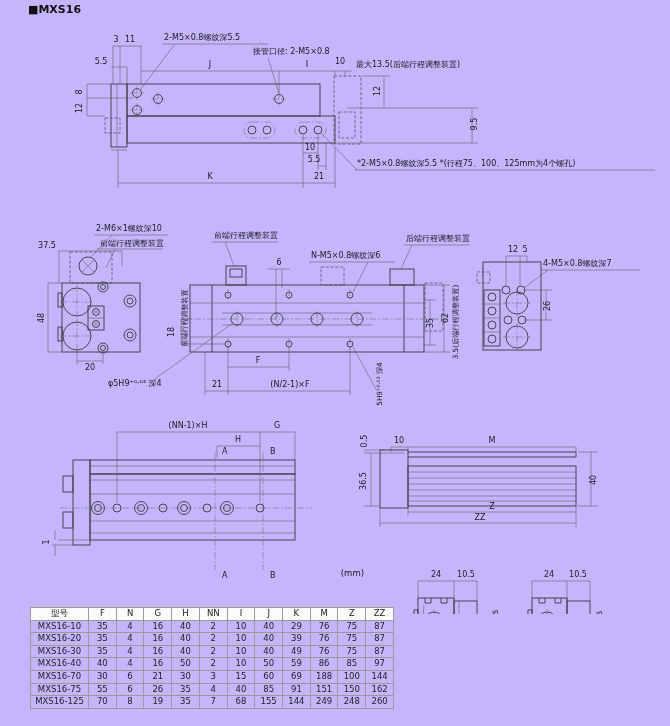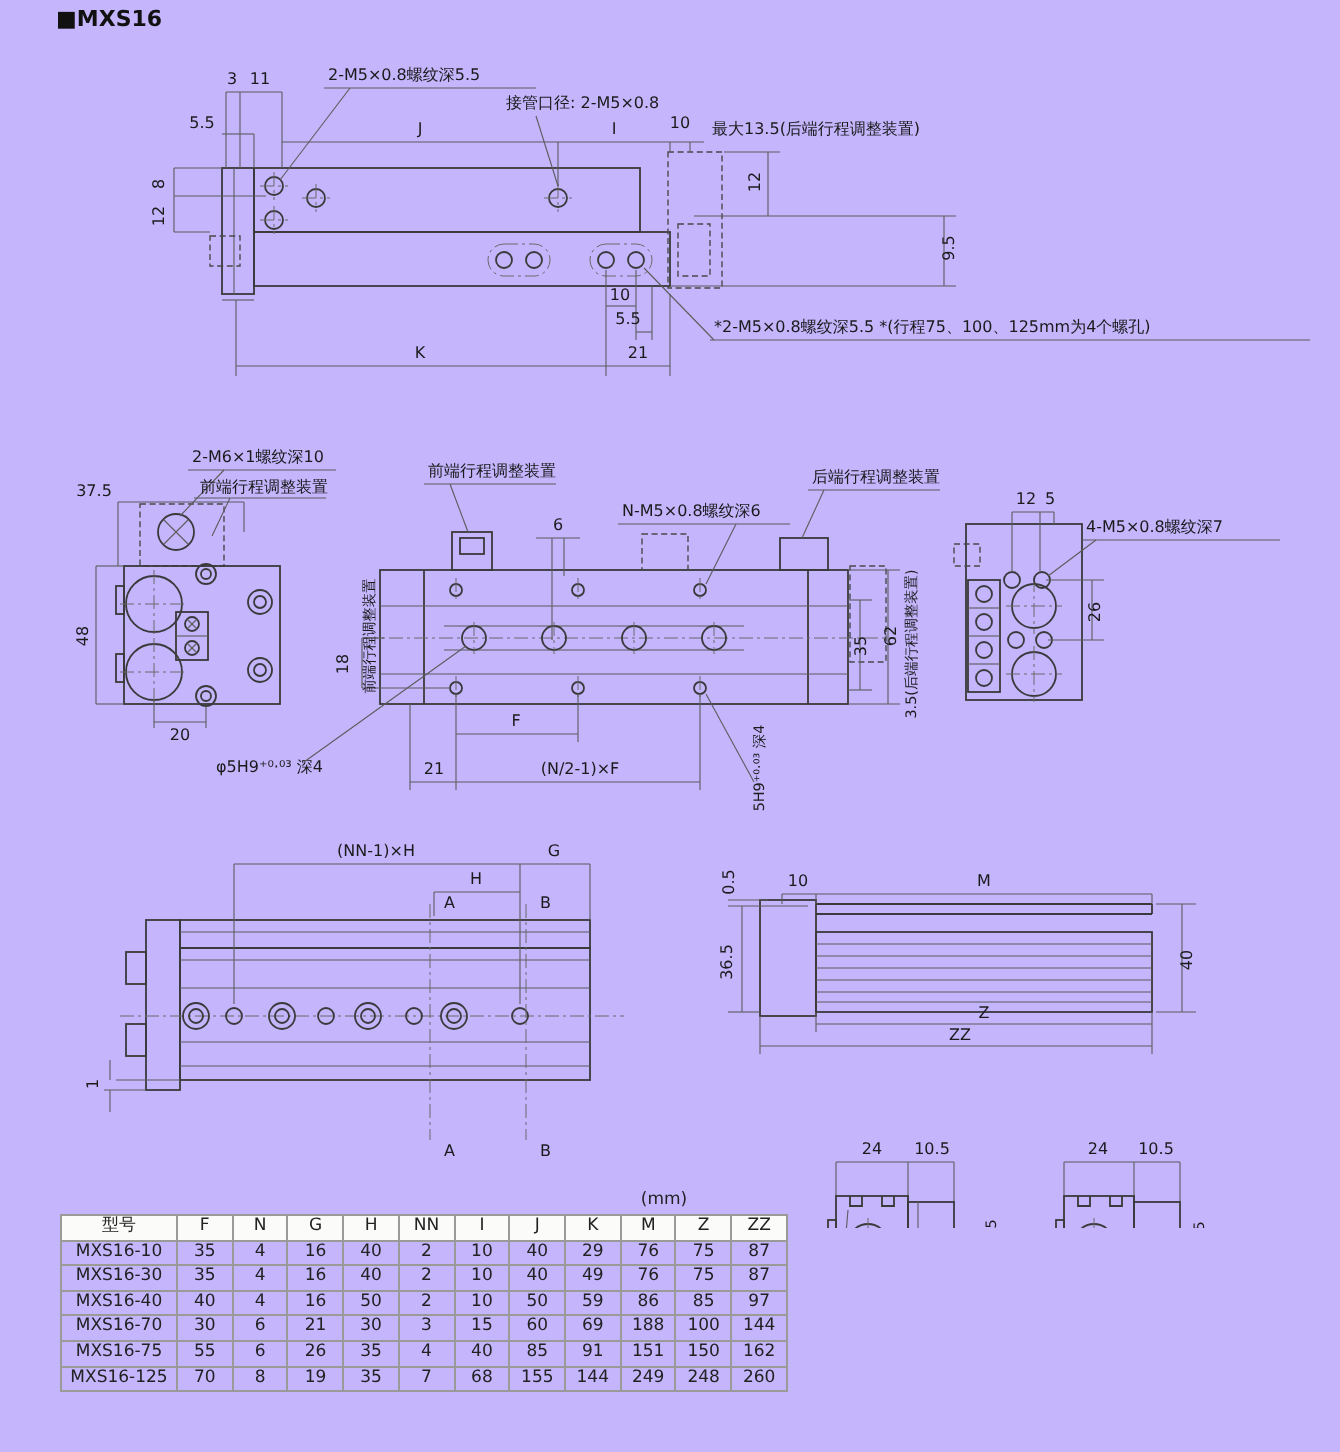--- a/index.html
+++ b/index.html
@@ -1,19 +1,19 @@
 <!DOCTYPE html>
 <html><head>
 <meta charset="utf-8">
 <style>
   html,body{margin:0;padding:0;background:#ffffff;}
   #page{position:relative;width:670px;height:726px;background:#c4b5fd;overflow:hidden;
         font-family:"DejaVu Sans","Liberation Sans",sans-serif;color:#1b1b1b;}
   #page-title{position:absolute;left:28px;top:3px;font-size:11px;font-weight:bold;color:#111;}
-  #unit-label{position:absolute;left:300px;top:595px;width:64px;text-align:center;font-size:8.5px;color:#222;}
+  #unit-label{position:absolute;left:300px;top:568px;width:64px;text-align:right;font-size:8.5px;color:#222;}
   #drawing-svg{position:absolute;left:0;top:14px;width:670px;height:600px;}
   
   .ol{stroke:#3a3a3a;stroke-width:0.9;fill:none;}
   .thin{stroke:#5c5c5c;stroke-width:0.55;fill:none;}
   .dsh{stroke:#4a4a4a;stroke-width:0.7;fill:none;stroke-dasharray:3 1.8;}
   .cl{stroke:#6a6a6a;stroke-width:0.5;fill:none;stroke-dasharray:7 2 1.5 2;}
   .t{font-family:"DejaVu Sans","Liberation Sans",sans-serif;font-size:8px;fill:#1b1b1b;}
   .t7{font-family:"DejaVu Sans","Liberation Sans",sans-serif;font-size:7.2px;fill:#1b1b1b;}
   .cap{font-family:"DejaVu Sans","Liberation Sans",sans-serif;font-size:9.5px;fill:#111;}
   
@@ -491,20 +491,34 @@
           <td>40</td>
           <td>2</td>
           <td>10</td>
           <td>40</td>
           <td>29</td>
           <td>76</td>
           <td>75</td>
           <td>87</td>
         </tr>
         <tr>
+          <td>MXS16-20</td>
+          <td>35</td>
+          <td>4</td>
+          <td>16</td>
+          <td>40</td>
+          <td>2</td>
+          <td>10</td>
+          <td>40</td>
+          <td>39</td>
+          <td>76</td>
+          <td>75</td>
+          <td>87</td>
+        </tr>
+        <tr>
           <td>MXS16-30</td>
           <td>35</td>
           <td>4</td>
           <td>16</td>
           <td>40</td>
           <td>2</td>
           <td>10</td>
           <td>40</td>
           <td>49</td>
           <td>76</td>

